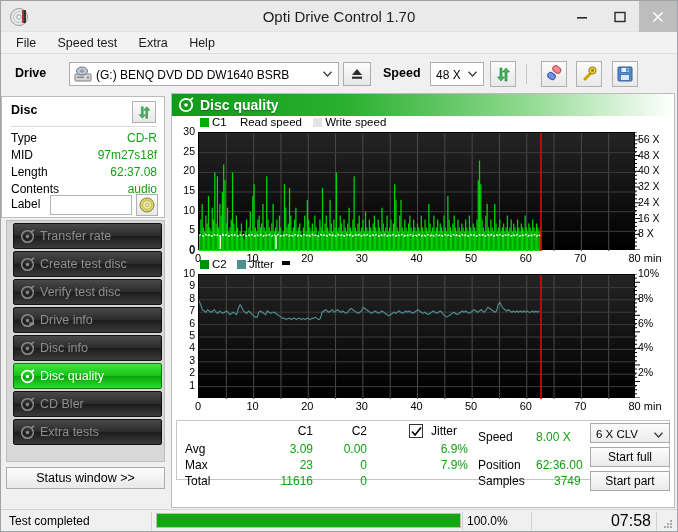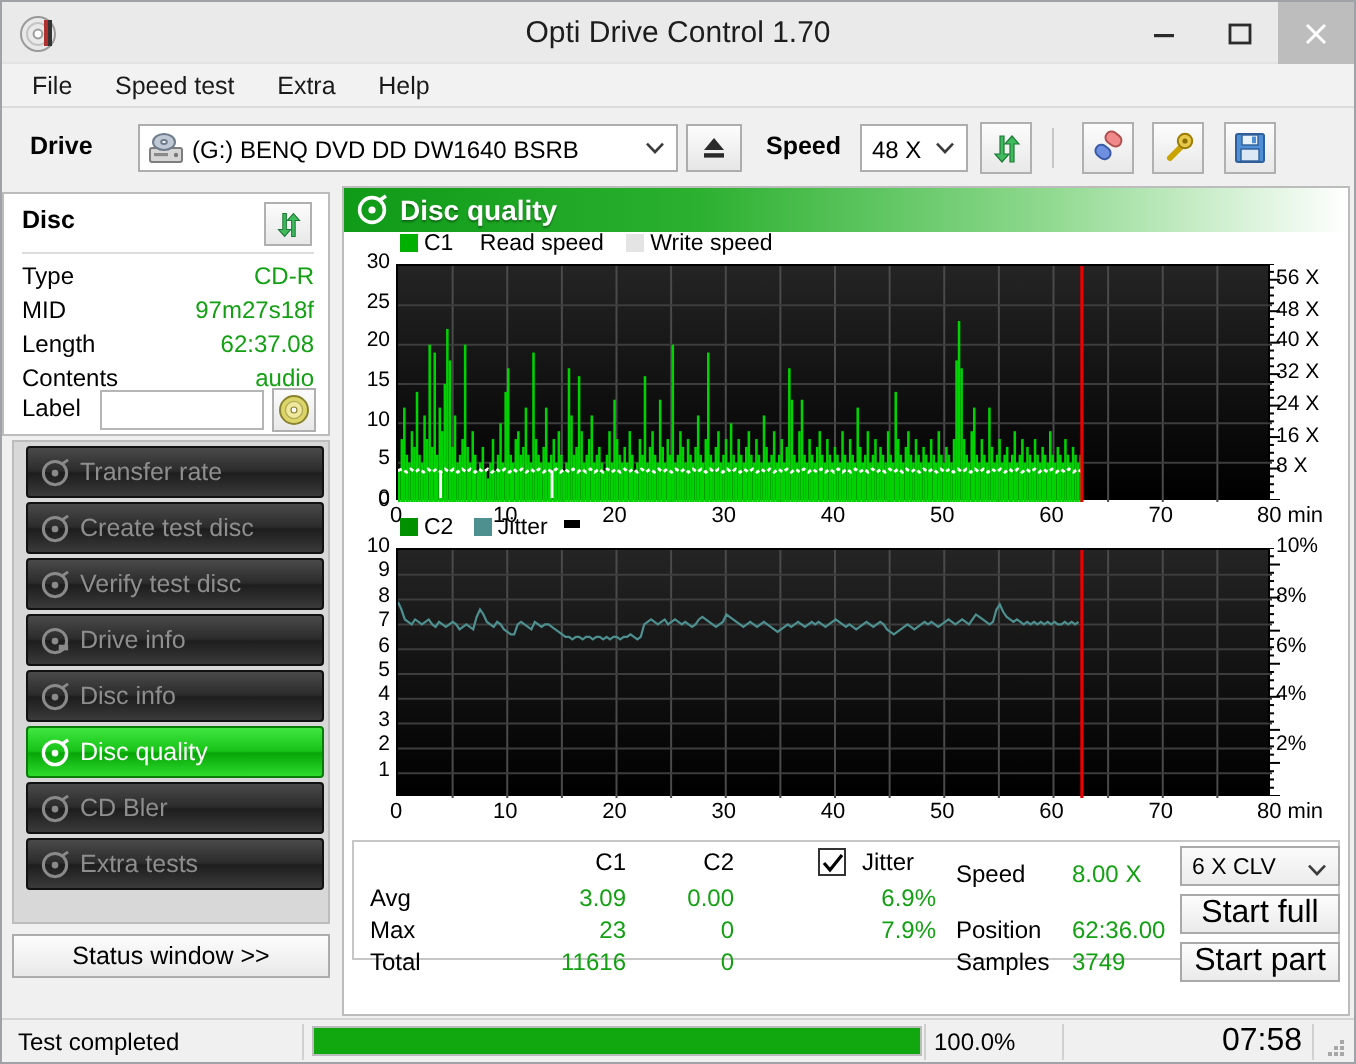--- a/index.html
+++ b/index.html
@@ -206,21 +206,21 @@
     font-size:11px; color:#000; line-height:1;
   }
   #clv-combo {
     position:absolute; left:413px; top:2px; width:80px; height:20px;
     background:linear-gradient(#fbfbfb,#ececec); border:1px solid #a9a9a9;
   }
   #clv-combo .txt { position:absolute; left:5px; top:0; height:20px; line-height:20px; font-size:11.5px; color:#000; }
   .actbtn {
     position:absolute; left:413px; width:80px; height:20px;
     background:linear-gradient(#fdfdfd,#eaeaea); border:1px solid #a9a9a9;
-    font-size:16px; color:#000;
+    font-size:12px; color:#000;
     display:flex; align-items:center; justify-content:center;
   }
   #btn-start-full { top:26px; }
   #btn-start-part { top:50px; }
 
   
   #statusbar {
     position:absolute; left:0; bottom:0; width:676px; height:22px;
     background:#f0f0f0; border-top:1px solid #d4d4d4;
   }
@@ -977,21 +977,21 @@
       <div class="st" style="left:254px; top:3px;">Jitter</div>
       <div class="stv" style="left:215px; top:21px; width:76px;">6.9%</div>
       <div class="stv" style="left:215px; top:37px; width:76px;">7.9%</div>
 
       <div class="st" style="left:301px; top:9px;">Speed</div>
       <div class="st" style="left:301px; top:37px;">Position</div>
       <div class="st" style="left:301px; top:53px;">Samples</div>
 
       <div class="stvl" style="left:359px; top:9px;">8.00 X</div>
       <div class="stvl" style="left:359px; top:37px;">62:36.00</div>
-      <div class="stvl" style="left:359px; top:53px;">3749</div>
+      <div class="stvl" style="left:377px; top:53px;">3749</div>
 
       <div id="clv-combo">
         <span class="txt">6 X CLV</span>
         <span class="cbarrow">
           <svg width="9" height="6" viewBox="0 0 9 6">
               <path d="M0.5 0.8 L4.5 5 L8.5 0.8" fill="none" stroke="#3b3b3b" stroke-width="1.3"></path>
             </svg>
         </span>
       </div>
       <div class="actbtn" id="btn-start-full">Start full</div>

